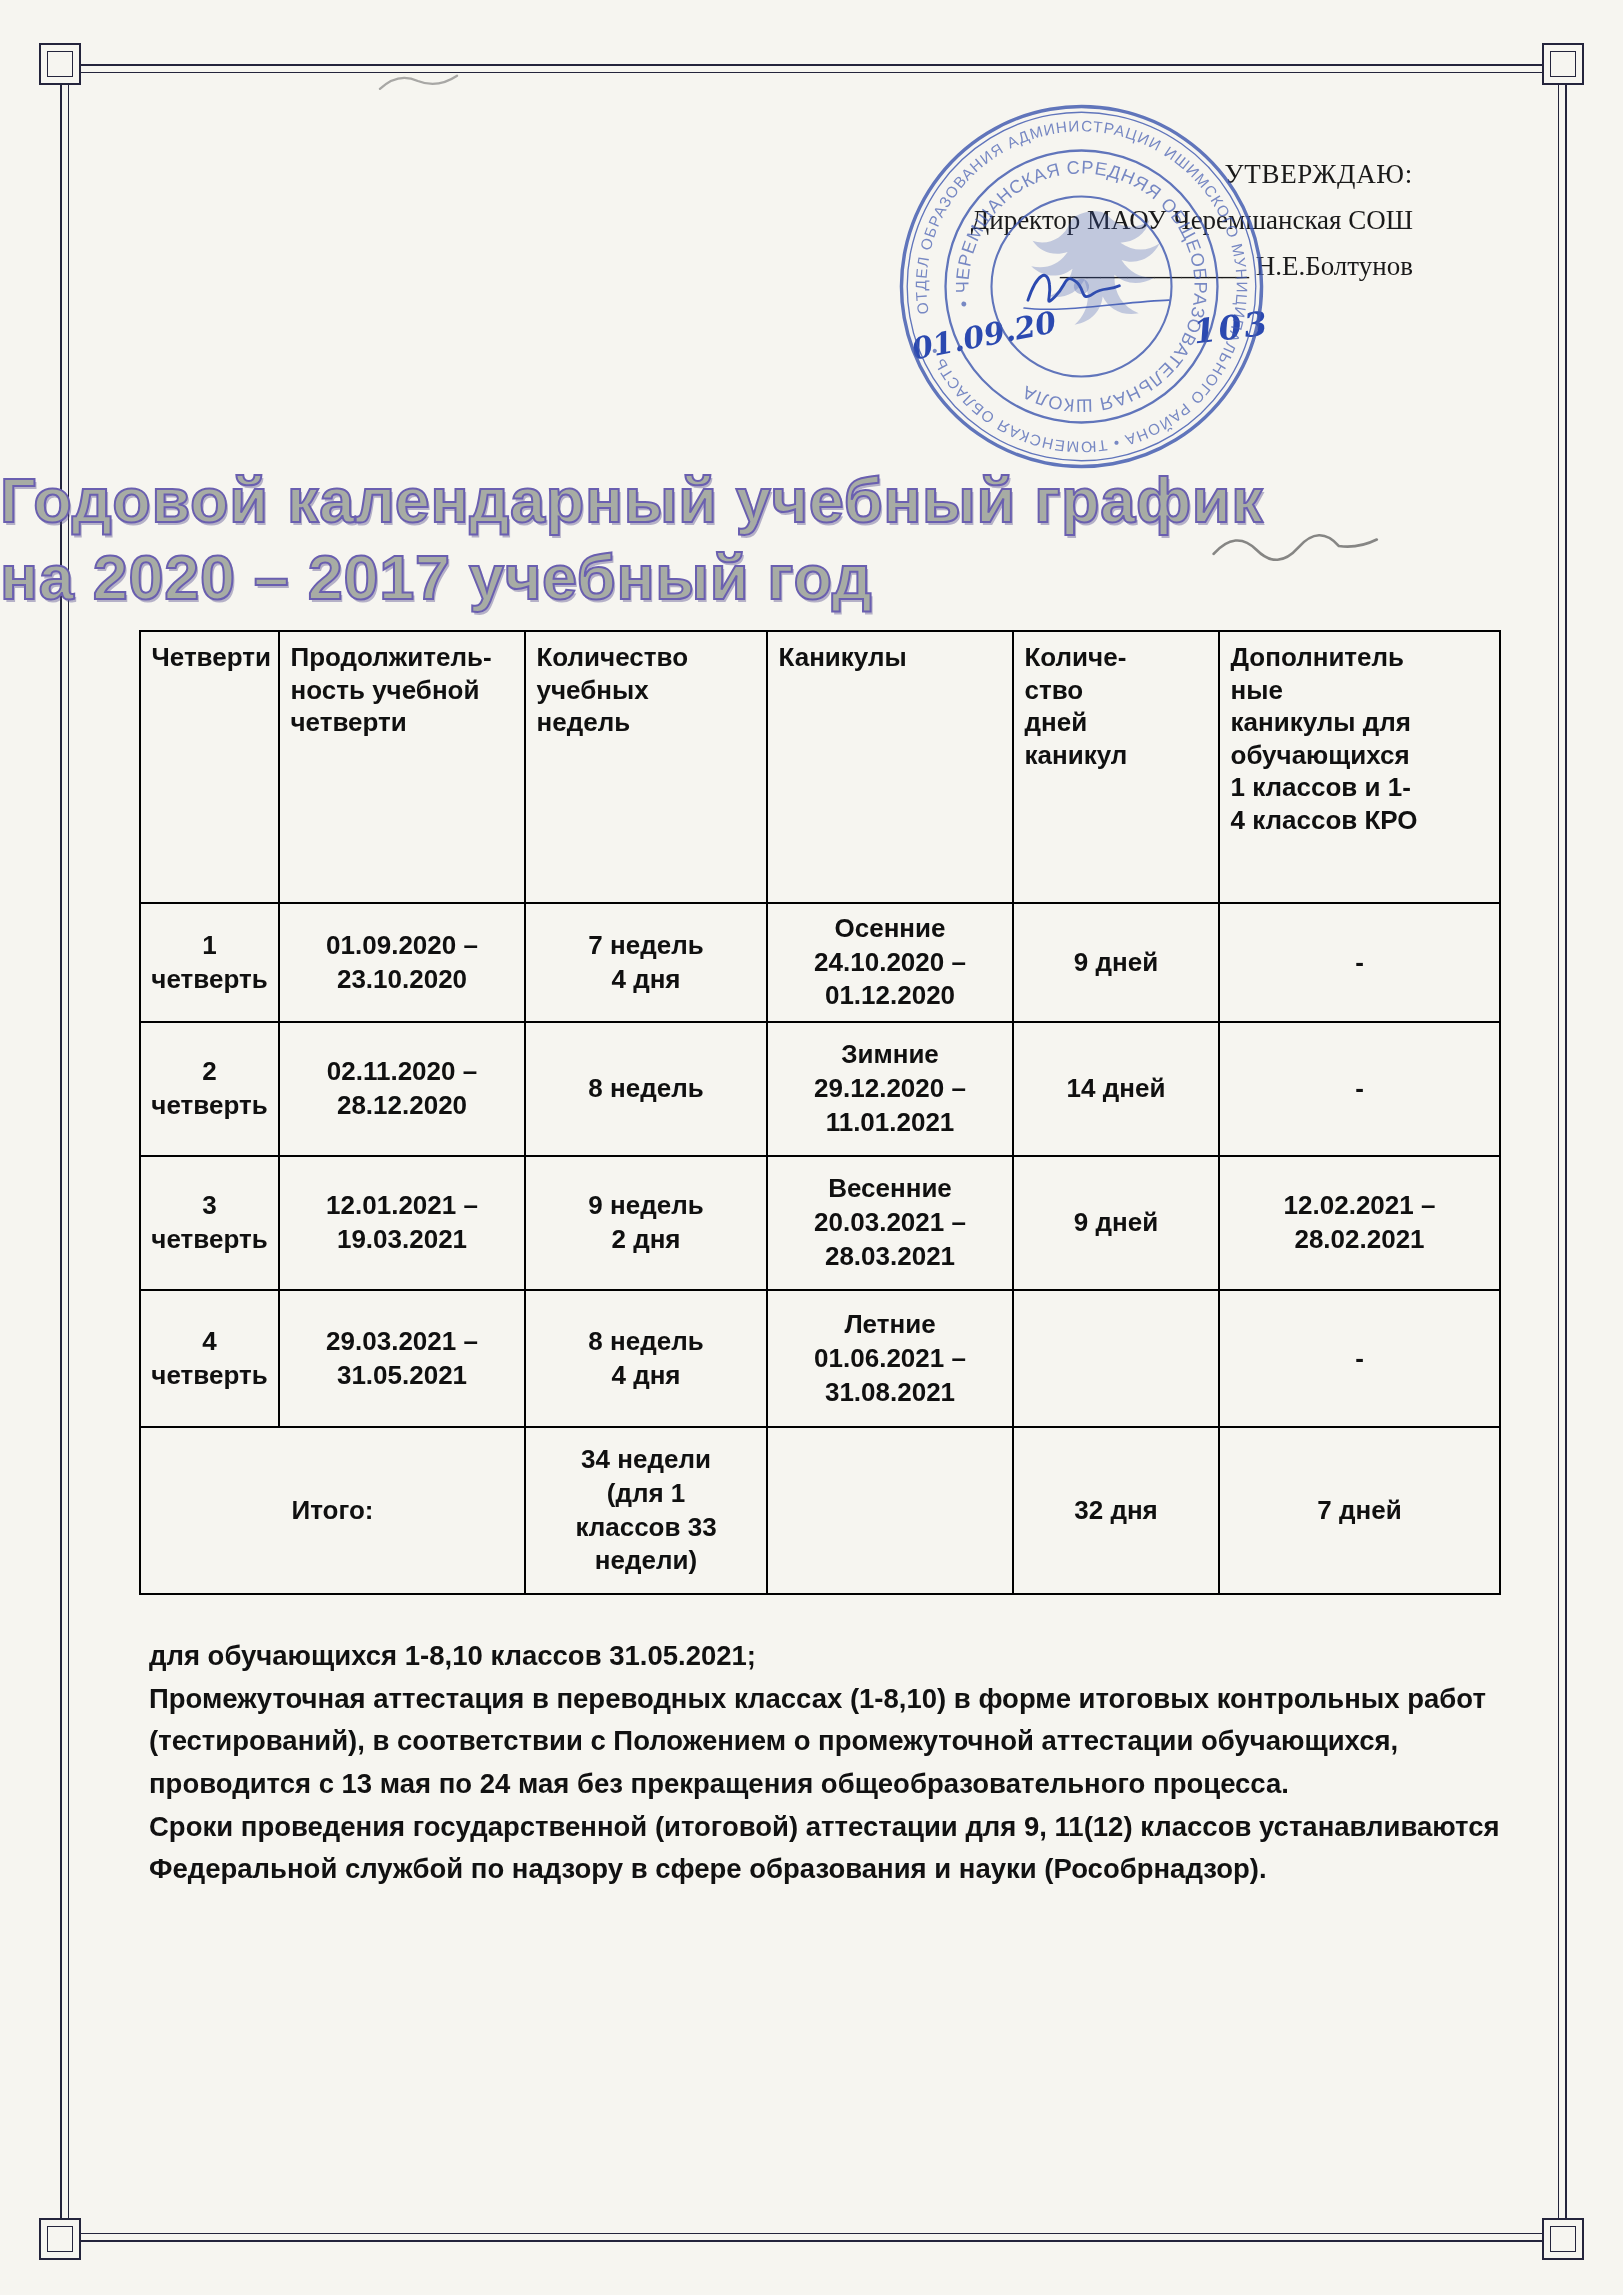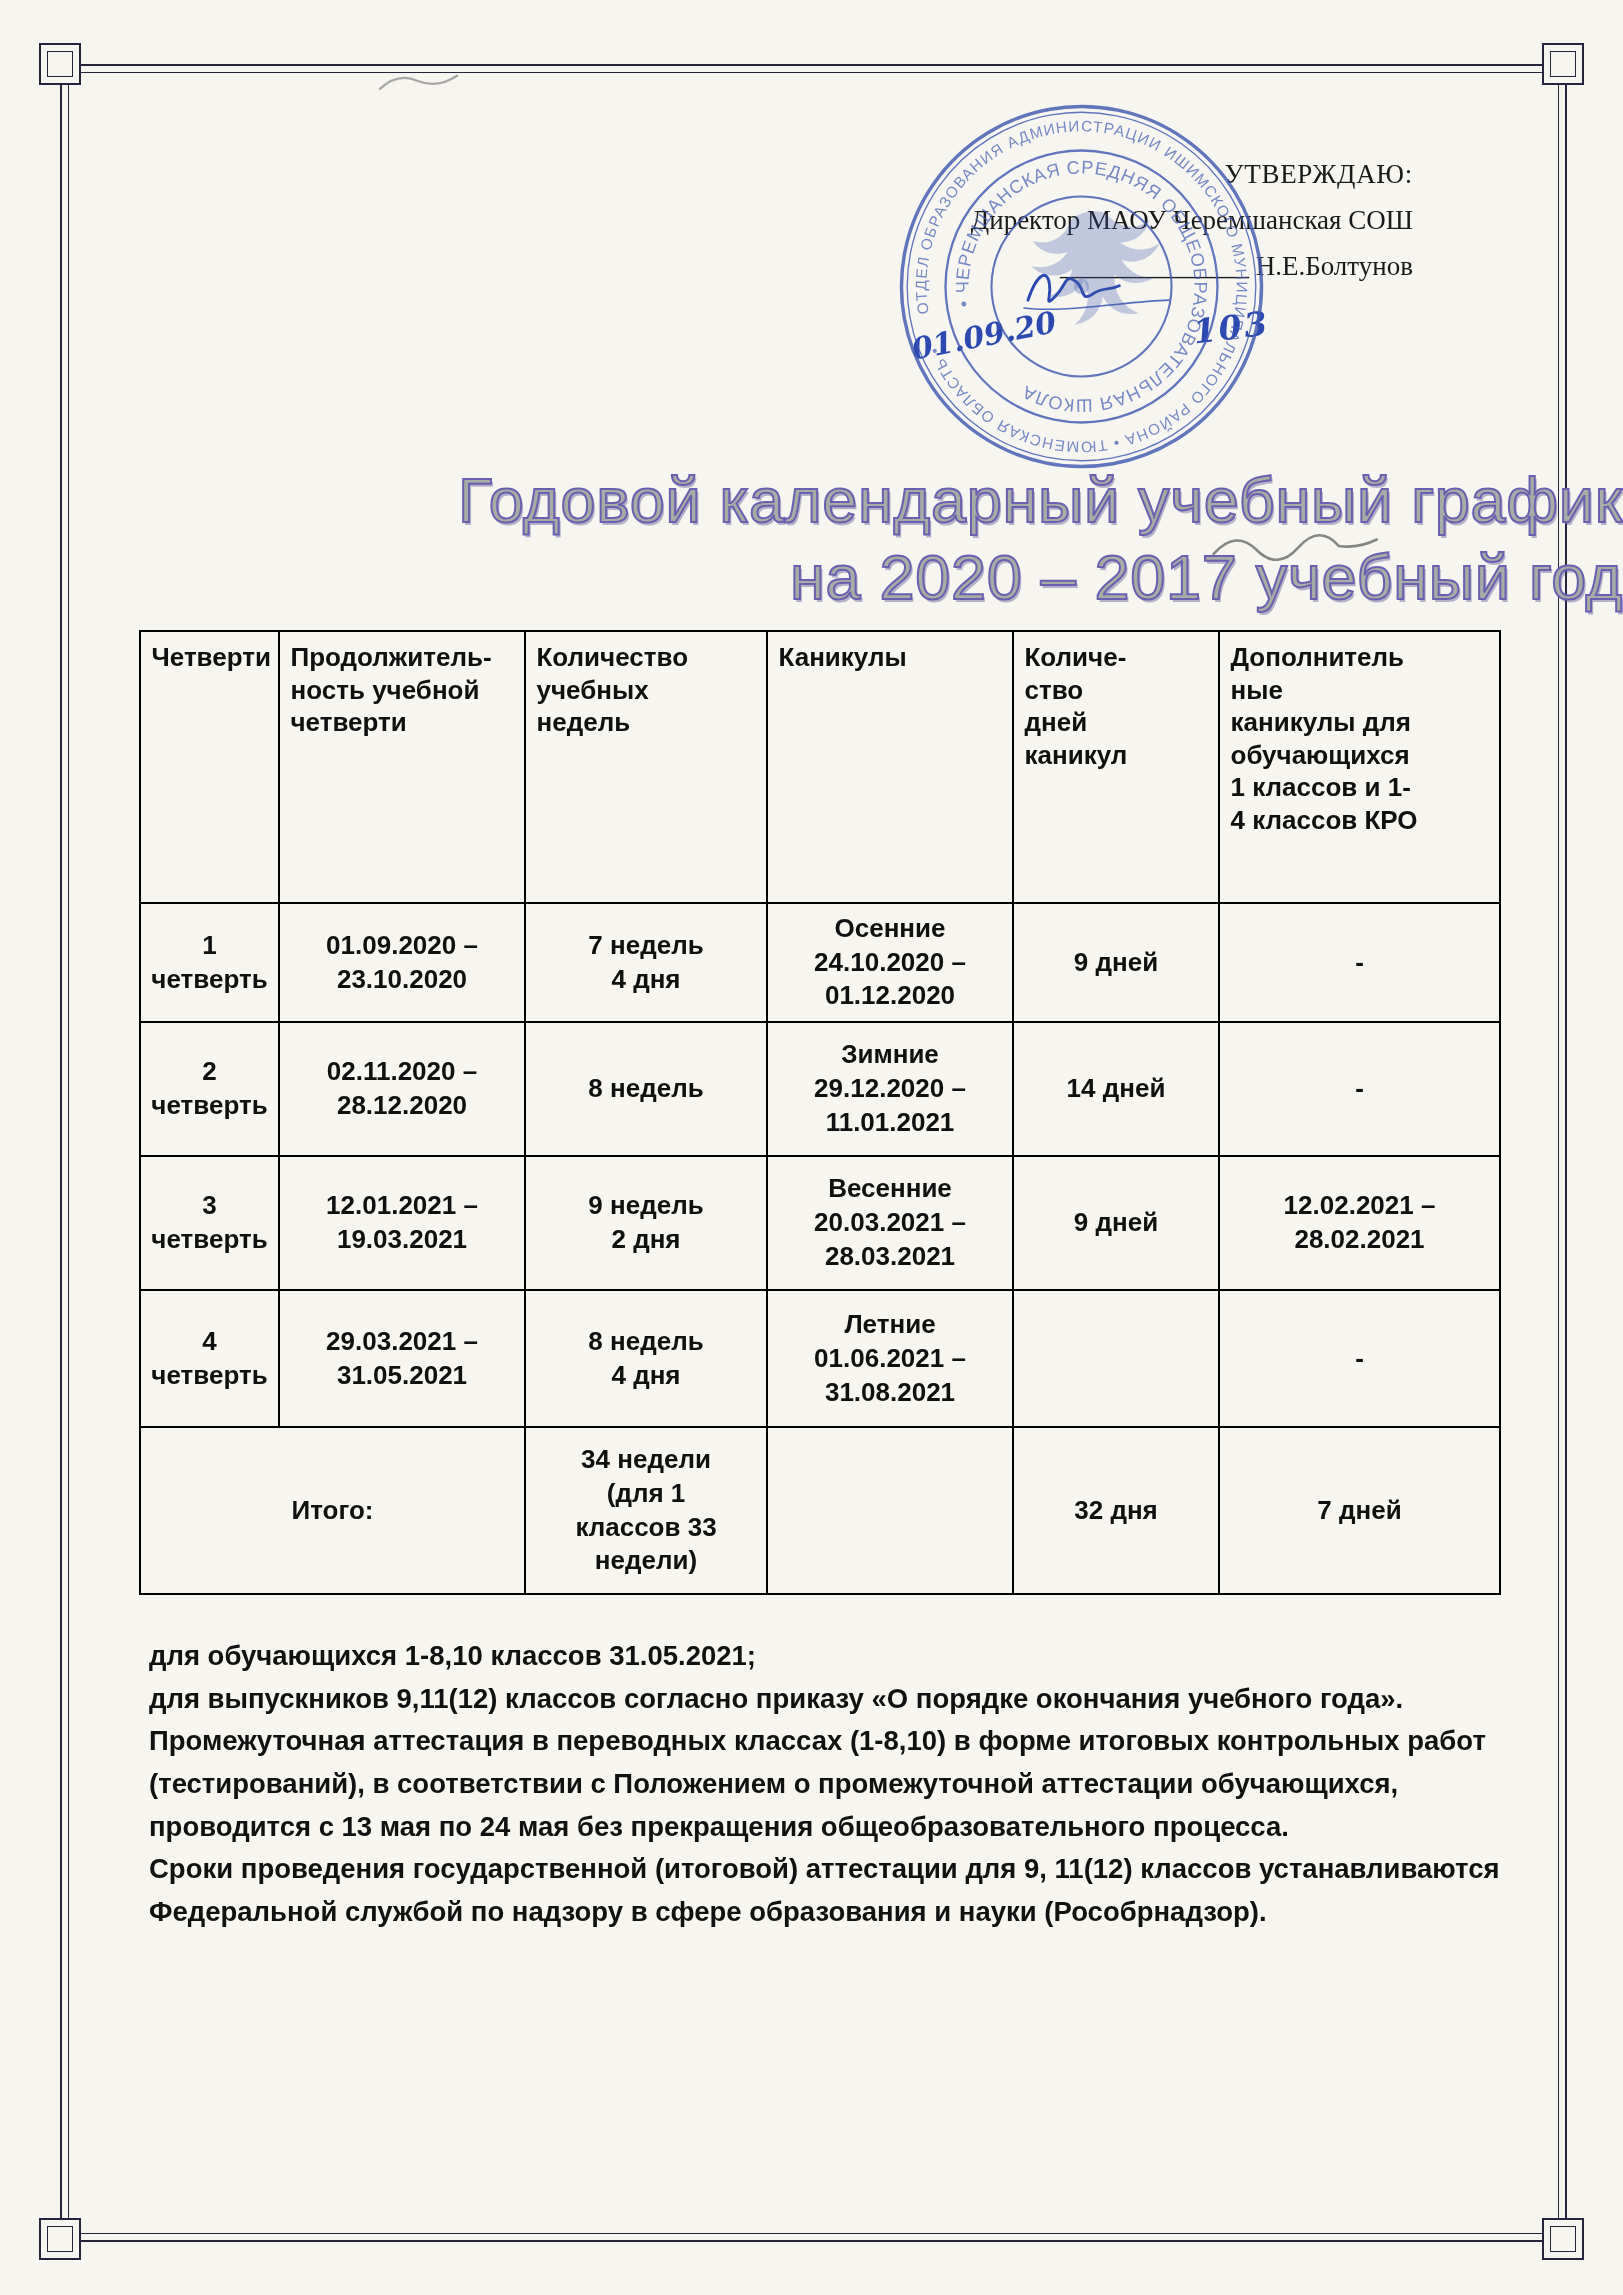--- a/index.html
+++ b/index.html
@@ -30,22 +30,22 @@
     position:absolute;color:#2b49b0;
     font-family:"DejaVu Serif",serif;font-style:italic;font-weight:bold;
   }
   .hw-date{left:911px;top:318px;font-size:30px;transform:rotate(-11deg);}
   .hw-number{left:1193px;top:308px;font-size:33px;transform:rotate(-7deg);letter-spacing:2.6px;}
   .signature{position:absolute;left:1021px;top:261px;width:151px;height:62px;}
   
   .stamp{position:absolute;left:890px;top:95px;width:383px;height:383px;transform:rotate(-10deg);opacity:.82;}
   .stamp text{font-family:"Liberation Sans",sans-serif;fill:#4059b0;}
   
-  .title{position:absolute;left:0;top:420px;width:100%;text-align:right;
-    font-weight:normal;font-size:63px;line-height:1.22;letter-spacing:0.7px;}
+  .title{position:absolute;left:0;top:420px;width:100%;text-align:left;
+    font-weight:bold;font-size:63px;line-height:1.22;letter-spacing:0.7px;}
   .title .t-line{
     display:block;color:#a7aca4;
     -webkit-text-stroke:2px #6a5fb0;
     text-shadow:2px 2.6px 0 rgba(86,76,138,.40);
   }
   
   table.schedule{
     position:absolute;left:139px;top:630px;width:1360px;
     border-collapse:collapse;table-layout:fixed;
     font-weight:bold;font-size:26px;color:#101010;
@@ -226,17 +226,16 @@
 недели)</td>
       <td></td>
       <td>32 дня</td>
       <td>7 дней</td>
     </tr>
   </tbody>
 </table>
 
 <div class="notes">
   <p>для обучающихся 1-8,10 классов 31.05.2021;</p>
-  <p>для выпускников 9,11(12) классов  согласно приказу «О порядке окончания учебного года».</p>
   <p>Промежуточная аттестация в переводных классах (1-8,10) в форме итоговых контрольных работ (тестирований), в соответствии с Положением о промежуточной аттестации обучающихся, проводится с 13 мая по 24 мая без прекращения общеобразовательного процесса.</p>
   <p>Сроки проведения государственной (итоговой) аттестации для 9, 11(12) классов устанавливаются Федеральной службой по надзору в сфере образования и науки (Рособрнадзор).</p>
 </div>
 
 
 </body></html>

